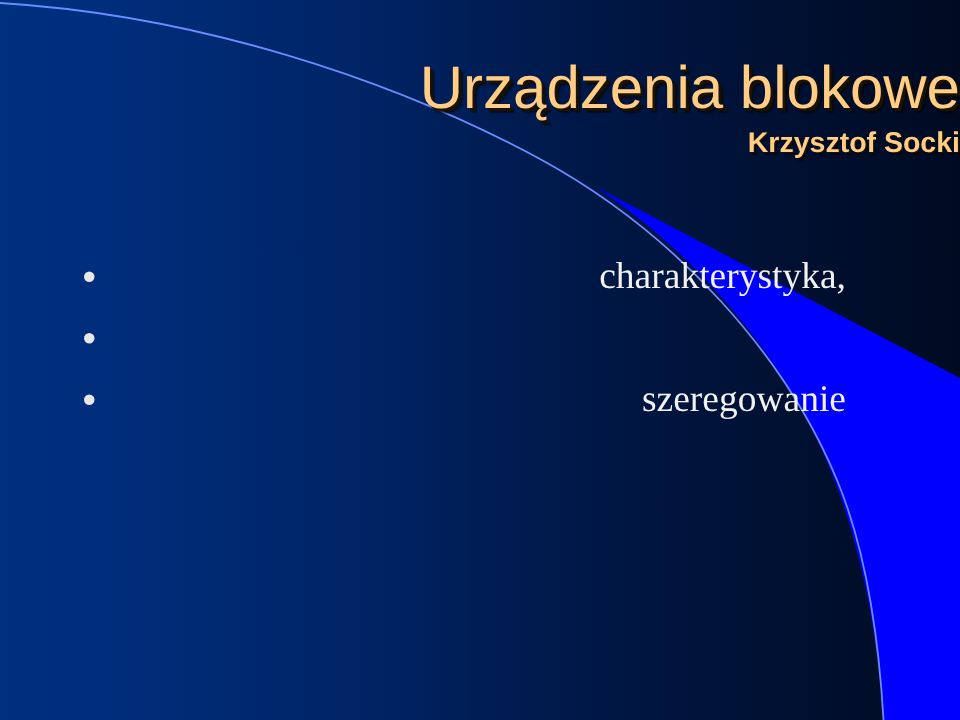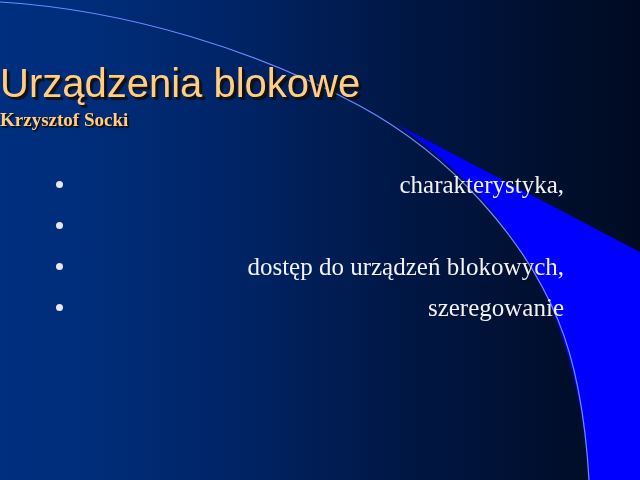--- a/index.html
+++ b/index.html
@@ -35,39 +35,39 @@
         #000b22 100%);
   }
   #decor-svg {
     position: absolute;
     left: 0; top: 0;
     width: 640px; height: 480px;
   }
   #title-block {
     position: absolute;
     left: 0;
-    top: 60px;
+    top: 36px;
     width: 640px;
-    text-align: left;
+    text-align: right;
   }
   #slide-title {
     display: block;
     font-family: "Liberation Sans", sans-serif;
     font-size: 40px;
     line-height: 46px;
     font-weight: 400;
     color: #ffcd86;
     text-shadow: 2px 2px 0 #1a1200, 3px 3px 1px rgba(0,0,0,0.55);
     letter-spacing: 0px;
     white-space: nowrap;
   }
   #slide-subtitle {
     display: block;
     margin-top: 2px;
-    font-family: Liberation Serif, serif;
+    font-family: Liberation Sans, sans-serif;
     font-size: 19px;
     line-height: 24px;
     font-weight: 700;
     color: #ffcd86;
     text-shadow: 1px 1px 0 #1a1200, 2px 2px 1px rgba(0,0,0,0.5);
     white-space: nowrap;
   }
   #bullet-list {
     position: absolute;
     left: 44px;
@@ -131,21 +131,17 @@
   <ul id="bullet-list">
     <li>
       <span class="bullet-dot"></span>
       <span class="bullet-text">charakterystyka,</span>
     </li>
     <li>
       <span class="bullet-dot"></span>
     </li>
     <li>
       <span class="bullet-dot"></span>
-      <span class="bullet-text">dostęp do urządzeń blokowych,</span>
-    </li>
-    <li>
-      <span class="bullet-dot"></span>
       <span class="bullet-text">szeregowanie</span>
     </li>
   </ul>
 
 </div>
 
 </body></html>

